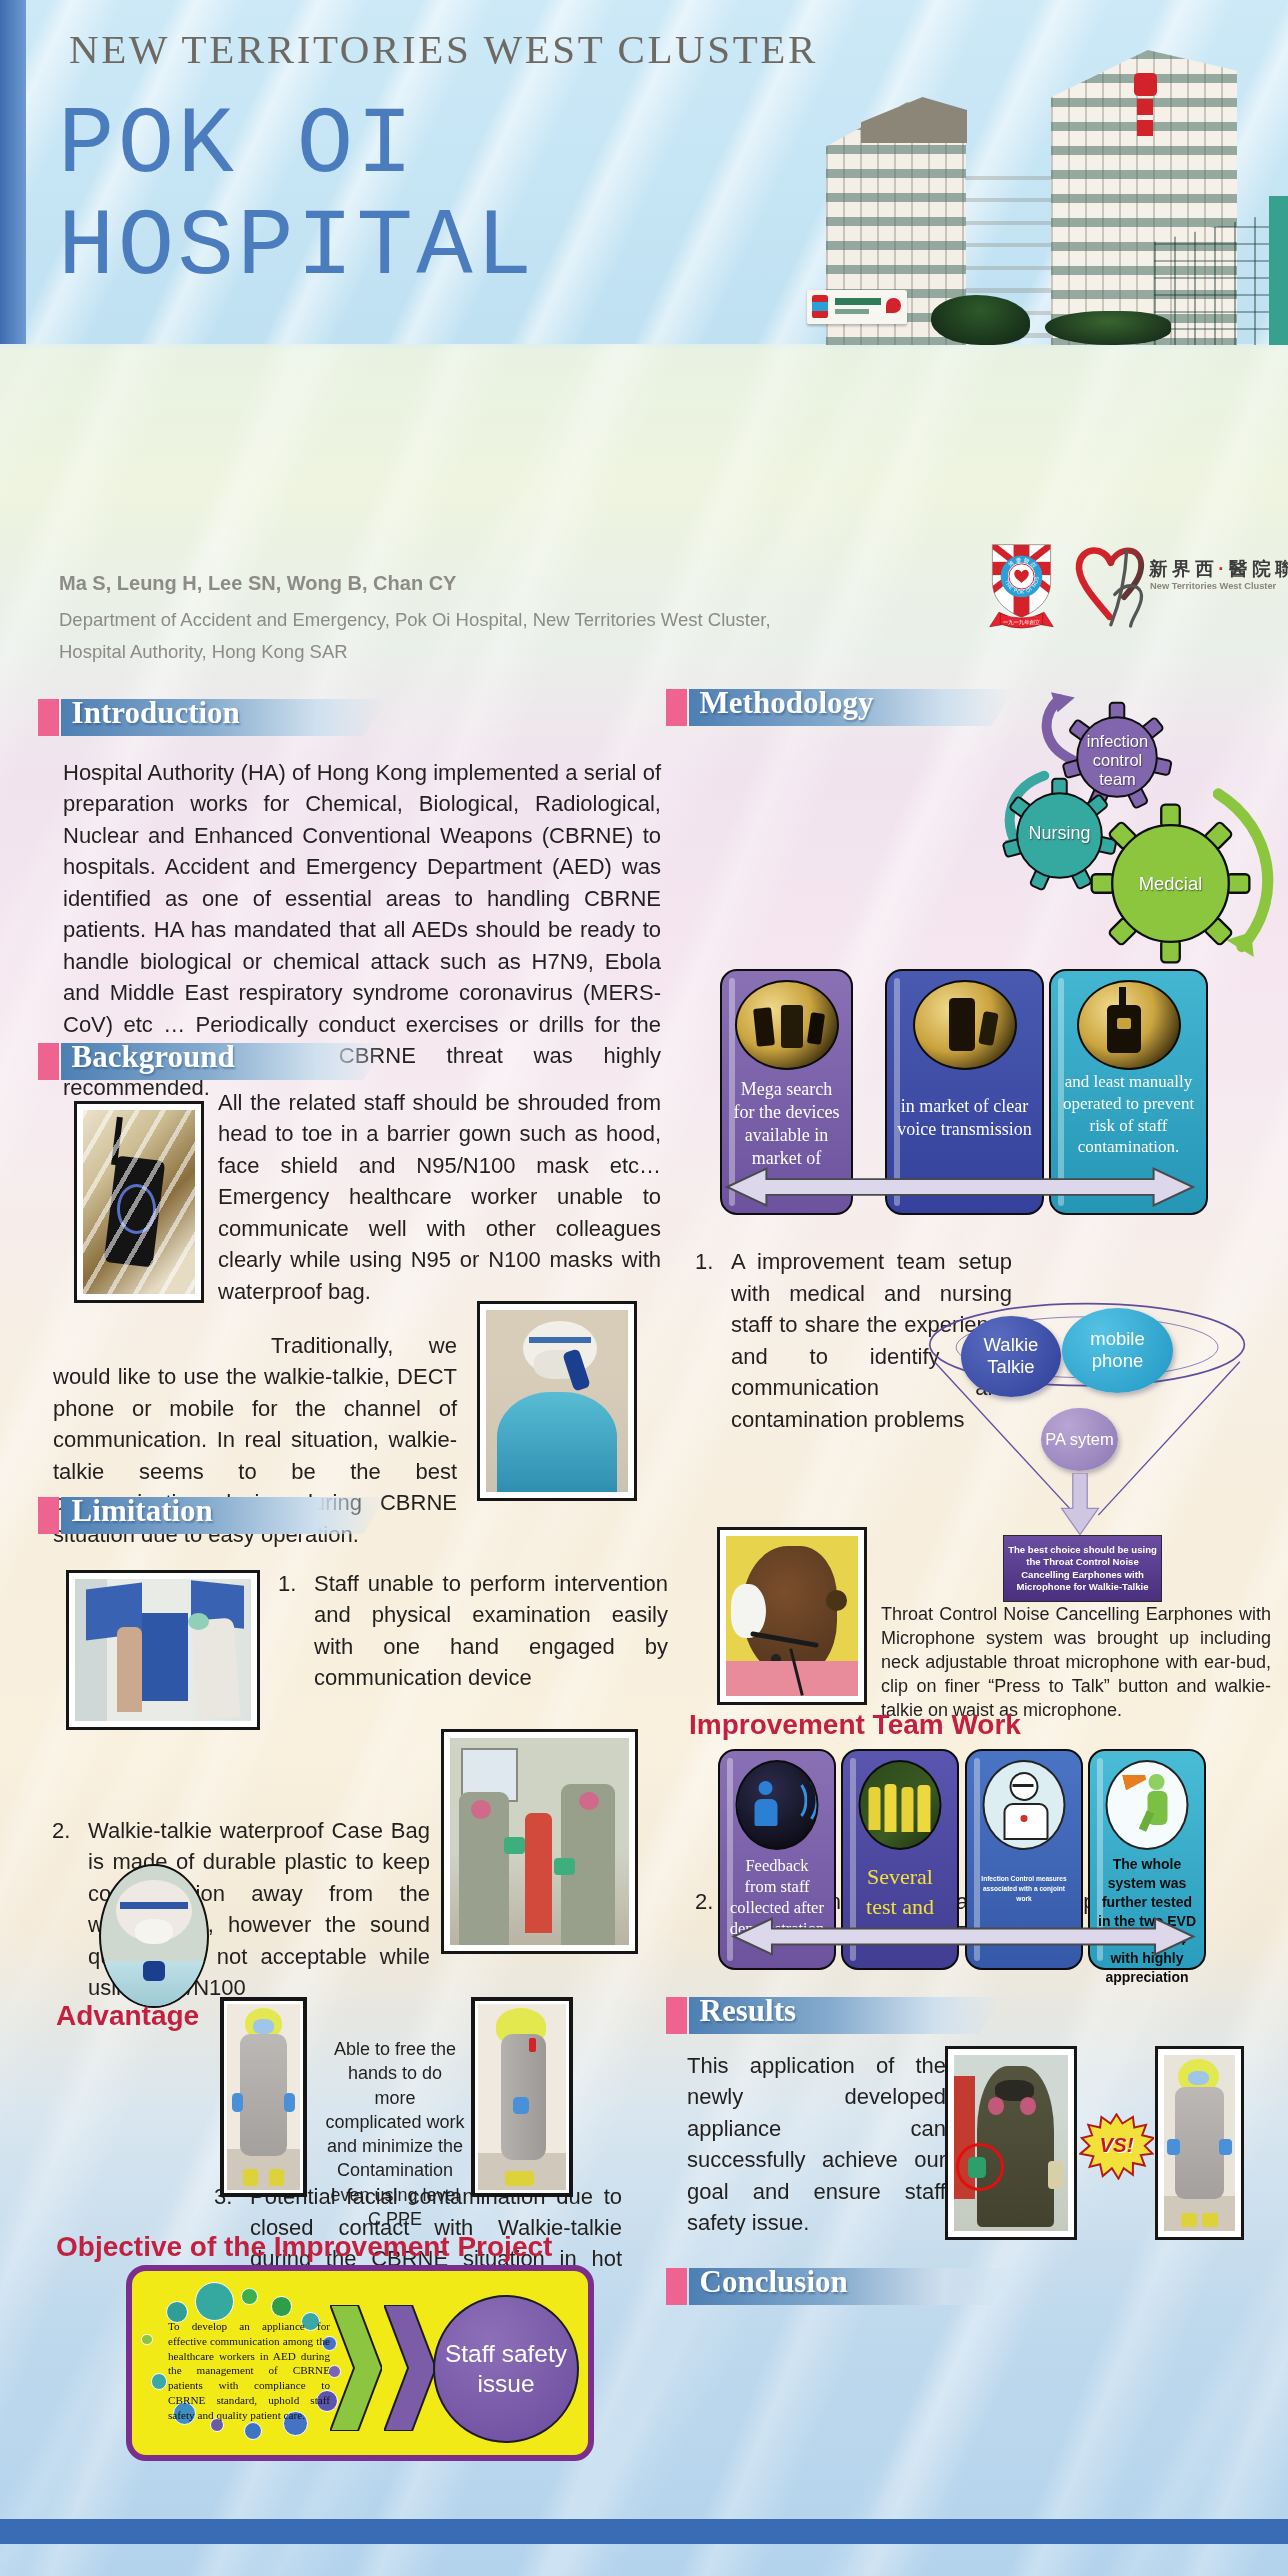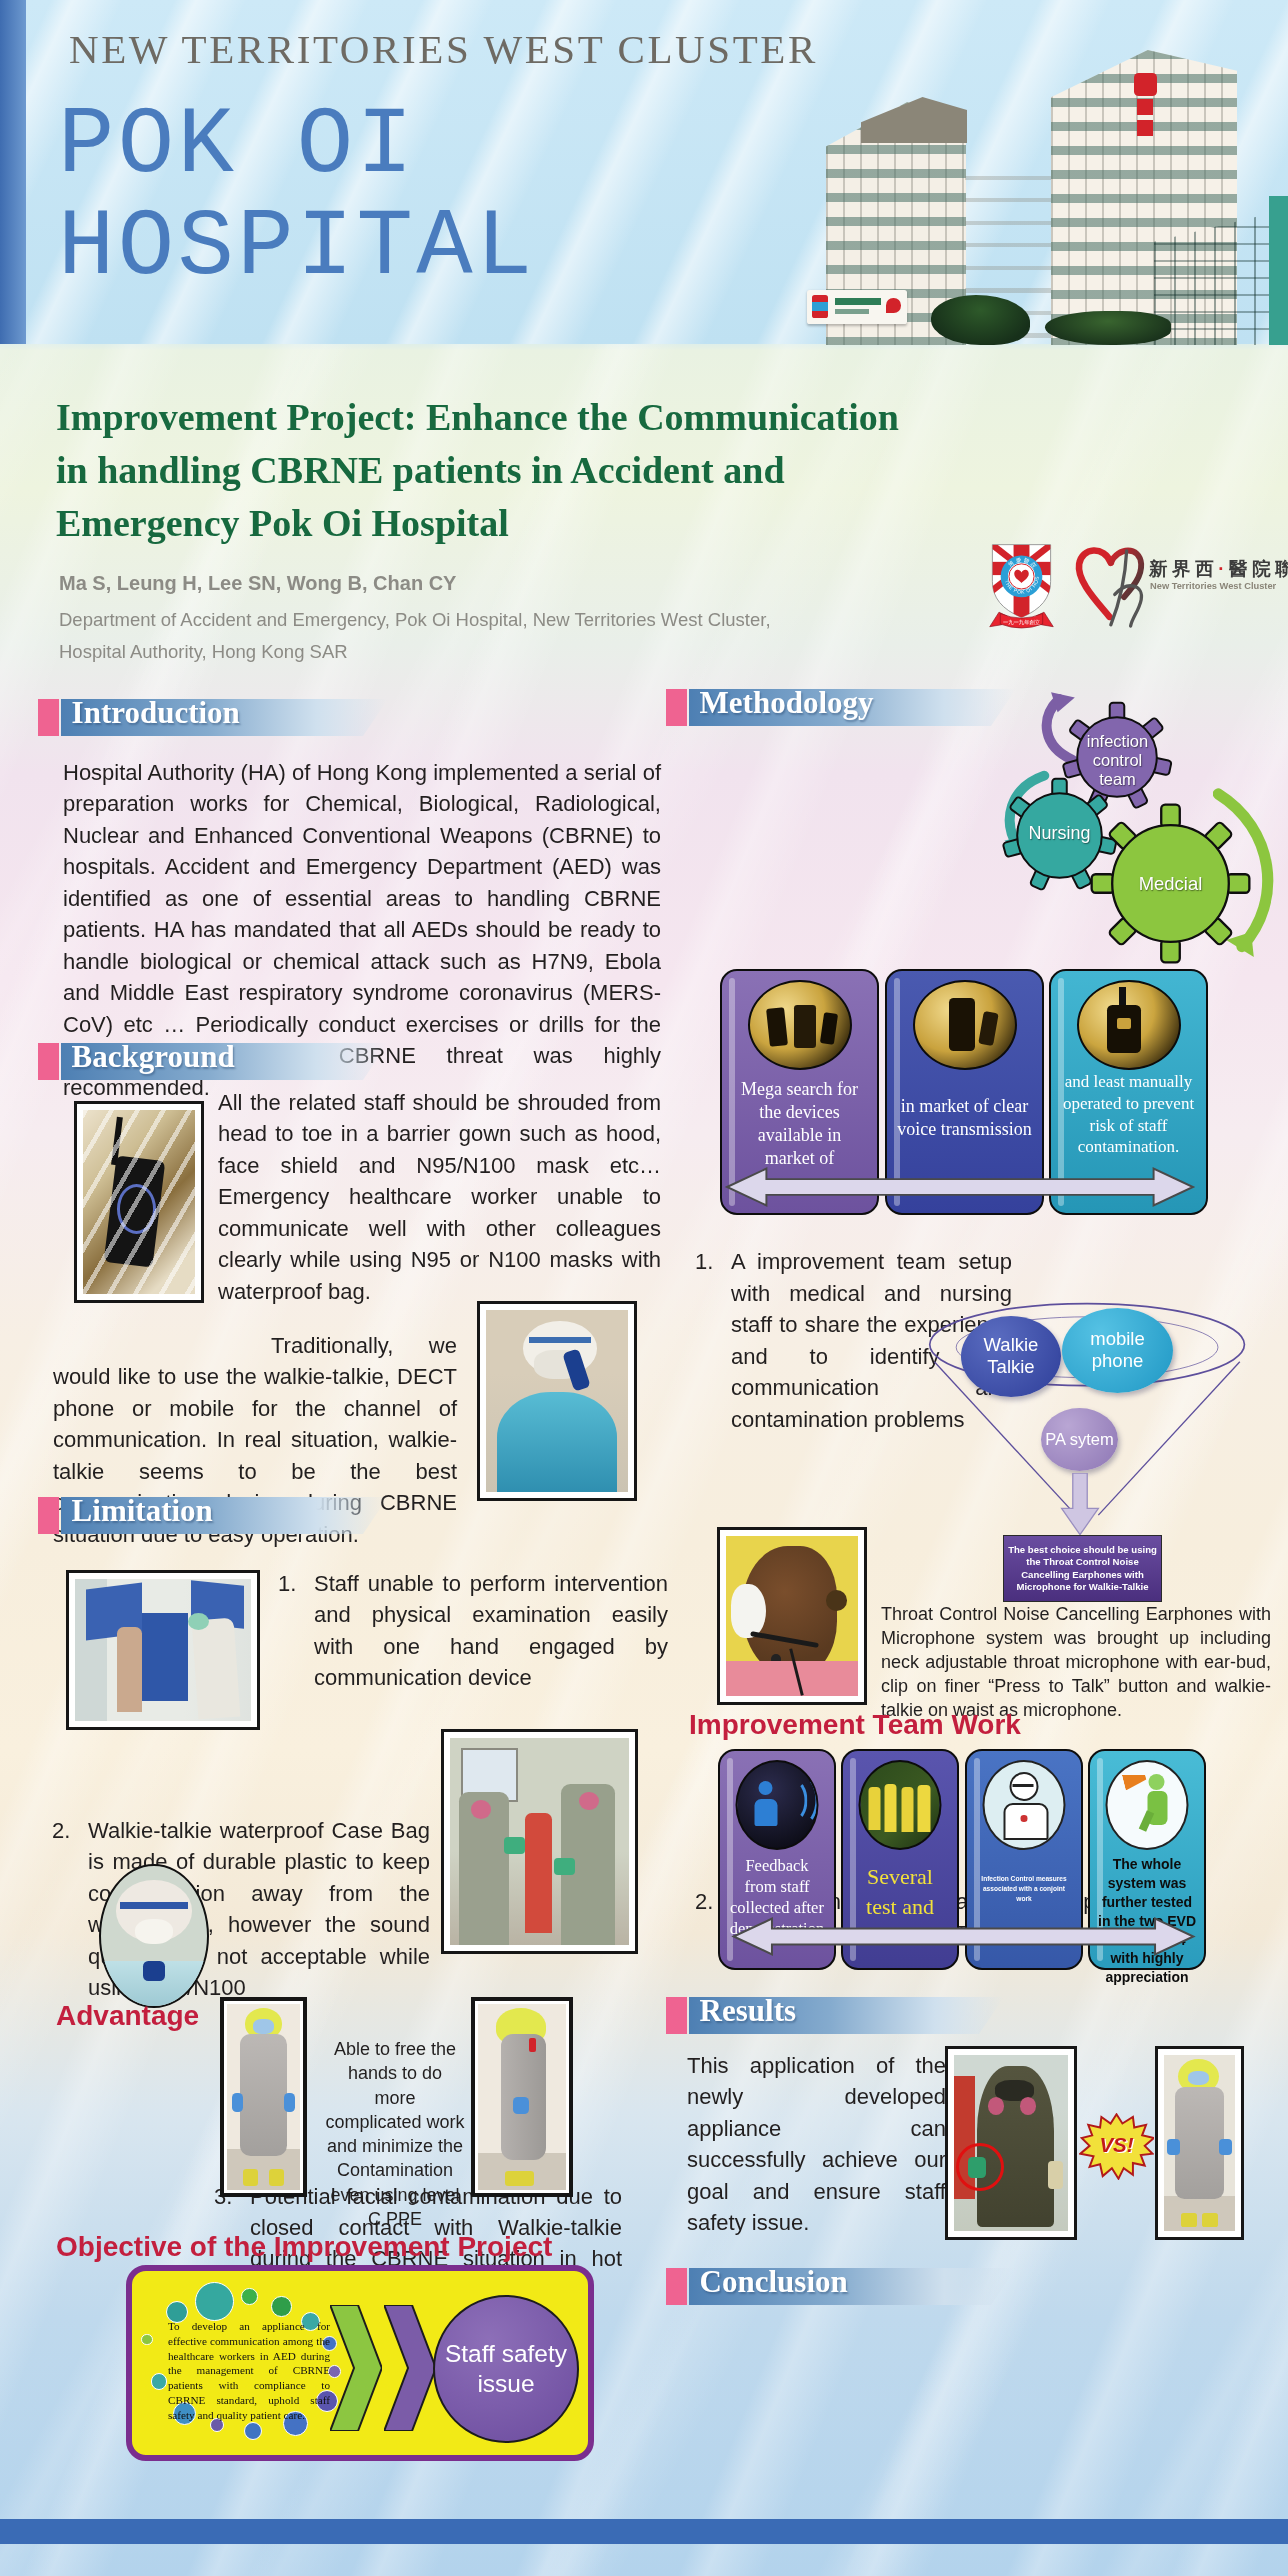--- a/index.html
+++ b/index.html
@@ -88,21 +88,20 @@
         <div class="abs" style="left:28px;top:18.5px;width:34px;height:5.3px;background:#7aa08e;"></div>
         <div class="abs" style="left:79px;top:8px;width:14.5px;height:14.5px;background:#d2232a;border-radius:50% 50% 50% 0;"></div>
       </div>
     </div>
     <div id="hdr-bar" class="abs"></div>
     <div class="abs hdr-cluster">NEW TERRITORIES WEST CLUSTER</div>
     <div class="abs hdr-hosp" style="left:58px;top:93px;">POK OI</div>
     <div class="abs hdr-hosp" style="left:58px;top:195px;">HOSPITAL</div>
   </div>
 
-  <div id="title" class="abs">Improvement Project: Enhance the Communication in handling CBRNE patients in Accident and Emergency Pok Oi Hospital</div>
   <div class="abs auth" style="top:572px;font-size:20px;font-weight:bold;">Ma S, Leung H, Lee SN, Wong B, Chan CY</div>
   <div class="abs auth" style="top:609px;font-size:18.5px;">Department of Accident and Emergency, Pok Oi Hospital, New Territories West Cluster,</div>
   <div class="abs auth" style="top:641px;font-size:18.5px;">Hospital Authority, Hong Kong SAR</div>
 
   <div class="abs" style="left:987px;top:542px;width:69px;height:90px;">
     <svg width="69" height="90" viewBox="0 0 104 136">
       <defs>
         <clipPath id="shieldclip">
             <path d="M8,4 H96 V60 Q96,96 52,114 Q8,96 8,60 Z"></path>
           </clipPath>
@@ -349,21 +348,21 @@
             <rect x="-14" y="-119" width="28" height="34" rx="6" transform="rotate(225)"></rect>
           <rect x="-14" y="-119" width="28" height="34" rx="6" transform="rotate(270)"></rect>
             <rect x="-14" y="-119" width="28" height="34" rx="6" transform="rotate(315)"></rect>
         </g>
         <circle r="88"></circle>
       </g>
     </svg>
     <div class="gearlab" style="left:129px;top:182px;width:93px;font-size:18.5px;">Medcial</div>
   </div>
 
-  <div class="abs mcard" style="left:720px;top:969px;width:159px;height:246px;background:linear-gradient(180deg,#8a71b5,#6d529e);">
+  <div class="abs mcard" style="left:720px;top:969px;width:133px;height:246px;background:linear-gradient(180deg,#8a71b5,#6d529e);">
     <div class="oval" style="top:9.3px;width:100px;height:86px;background:radial-gradient(circle at 35% 32%,#f0d98c,#caa43f 45%,#2a1f08 85%);">
       <div class="abs" style="left:18%;top:30%;width:18%;height:44%;background:#1a1205;border-radius:2.6px;transform:rotate(-6deg);"></div>
       <div class="abs" style="left:44%;top:26%;width:22%;height:50%;background:#241a08;border-radius:3.3px;"></div>
       <div class="abs" style="left:72%;top:36%;width:14%;height:36%;background:#120d04;border-radius:2.6px;transform:rotate(8deg);"></div>
     </div>
     <div class="ctext" style="top:107px;font-size:18px;">Mega search for the devices available in market of</div>
   </div>
   <div class="abs mcard" style="left:885px;top:969px;width:159px;height:246px;background:linear-gradient(180deg,#4a5ab0,#35419c);">
     <div class="oval" style="top:9.3px;width:100px;height:86px;background:radial-gradient(circle at 35% 32%,#f0d98c,#c9a23d 48%,#261c07 88%);">
       <div class="abs" style="left:34%;top:18%;width:26%;height:62%;background:#1a1205;border-radius:4.6px;"></div>

